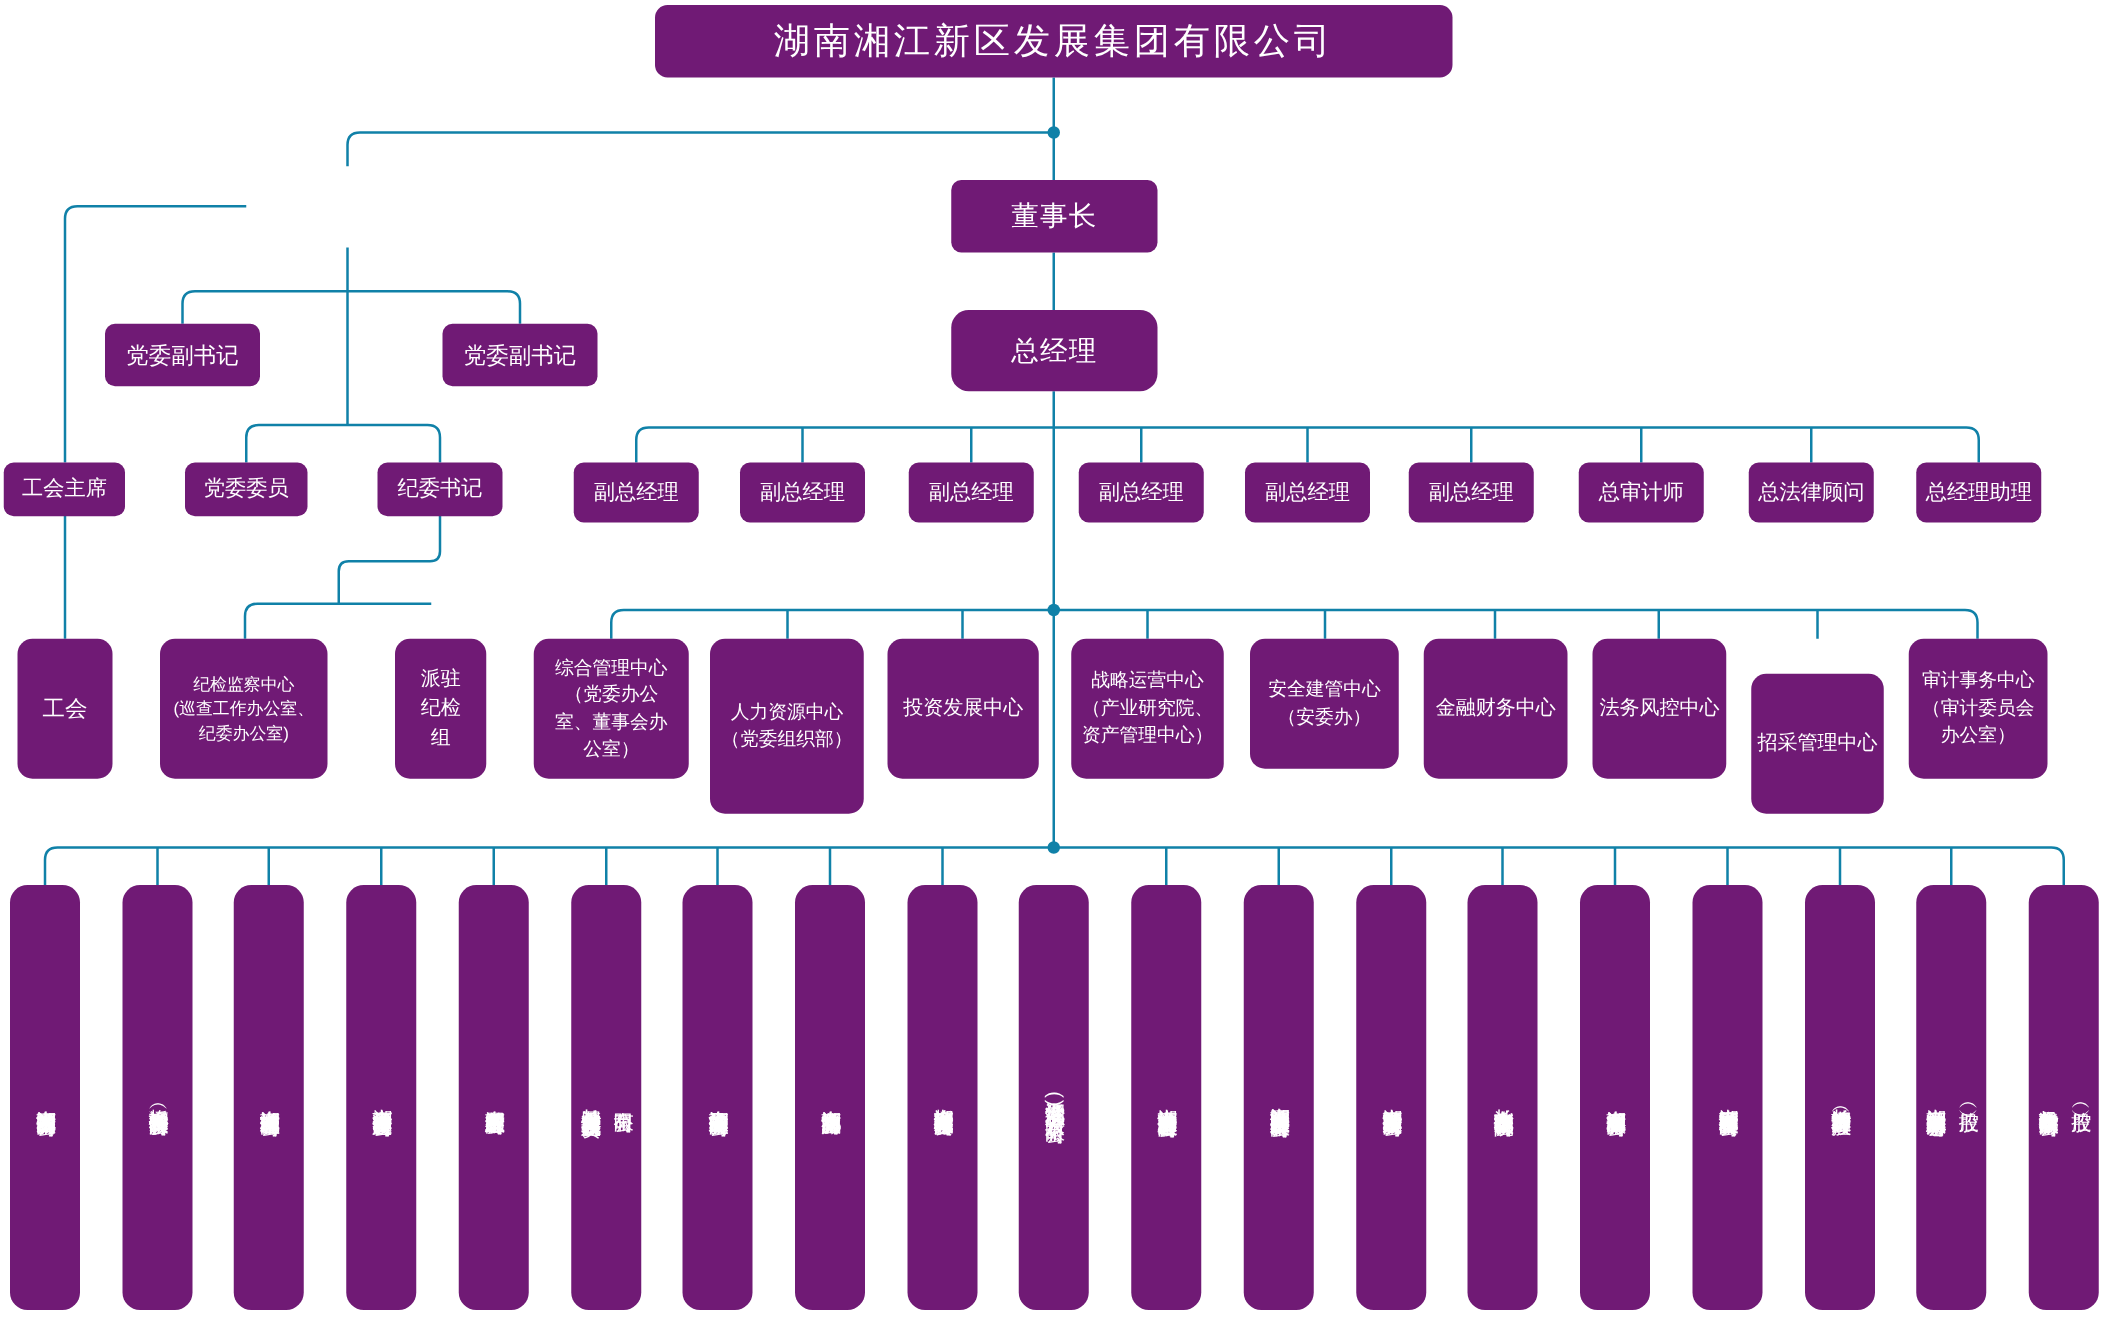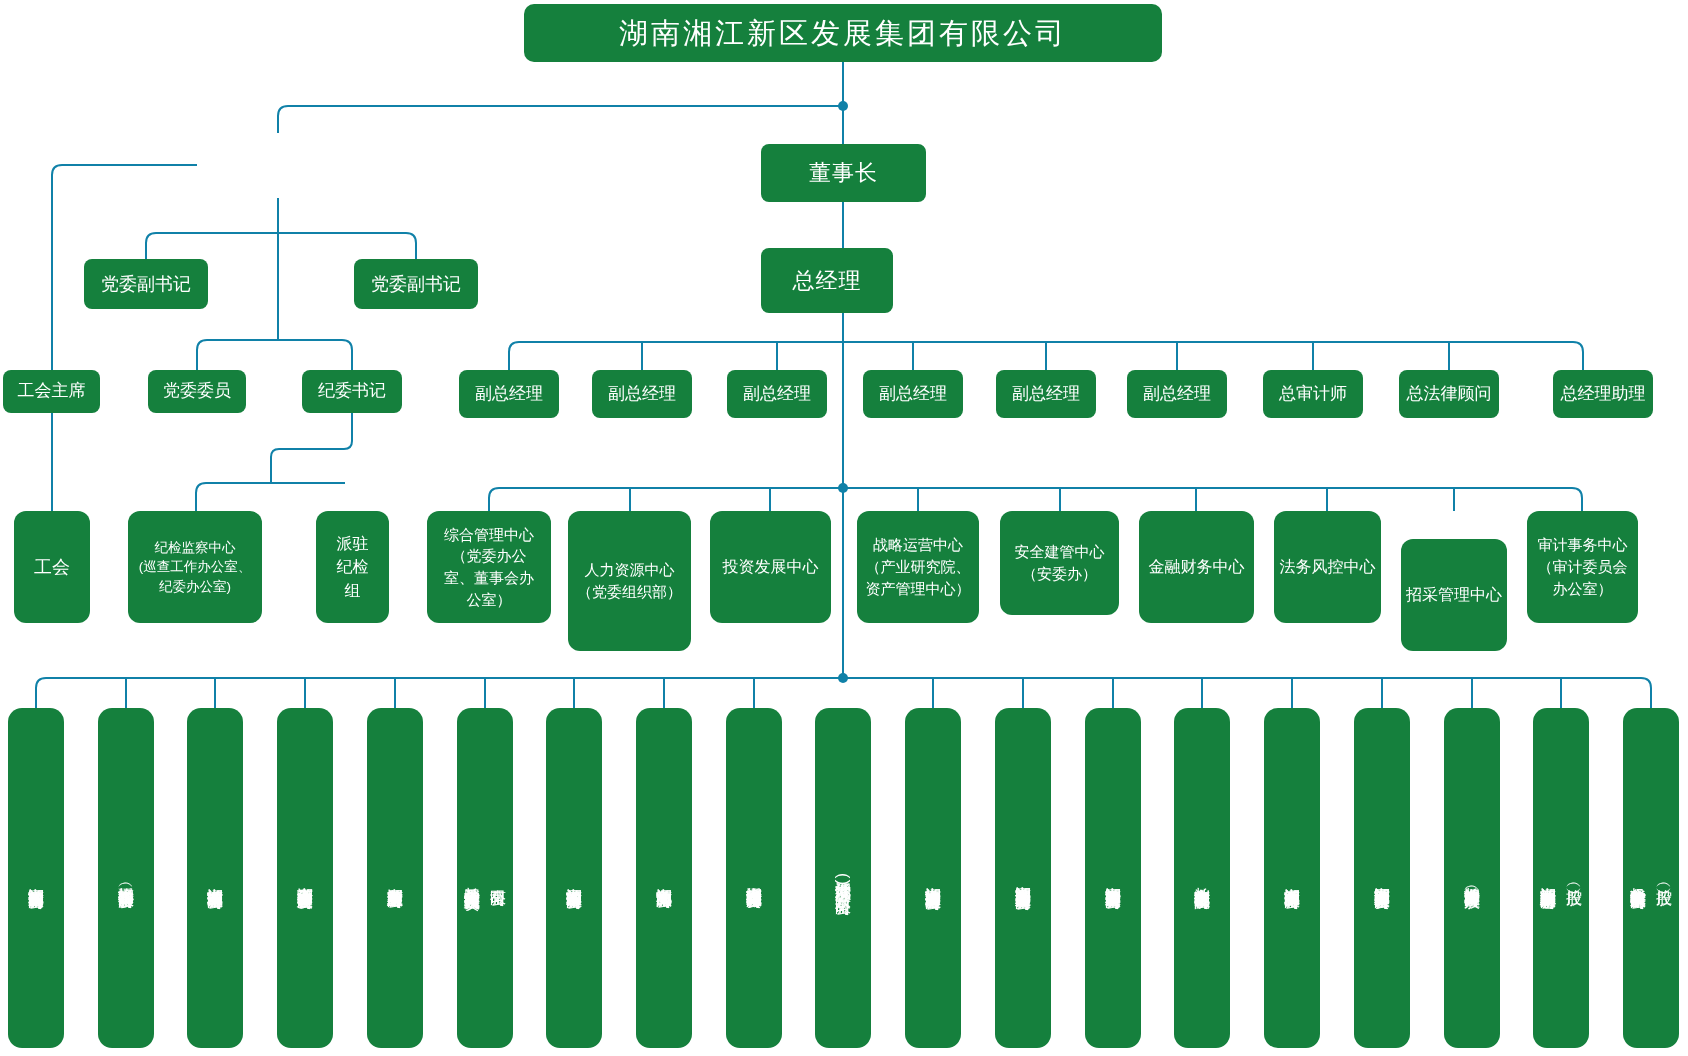--- a/index.html
+++ b/index.html
@@ -2,21 +2,21 @@
 <html><head>
 <meta charset="utf-8">
 <style>
   html,body{margin:0;padding:0;background:#ffffff;}
   #canvas{
     position:relative;width:1688px;height:1056px;background:#ffffff;overflow:hidden;
     font-family:"Liberation Sans","DejaVu Sans",sans-serif;
   }
   #wires{position:absolute;left:0;top:0;width:1688px;height:1056px;}
   .node{
-    position:absolute;background:#15803d;color:#ffffff;
+    position:absolute;background:#701a75;color:#ffffff;
     display:flex;align-items:center;justify-content:center;
     text-align:center;border-radius:8px;box-sizing:border-box;
     line-height:1.45;white-space:pre-line;
   }
   .root{border-radius:10px;font-size:29px;letter-spacing:3px;}
   .lvl2{font-size:25px;letter-spacing:2px;}
   .lvl3{font-size:22px;letter-spacing:1px;}
   .small{font-size:18px;}
   .exec{font-size:17px;font-family:Liberation Serif, serif;}
   .dept{font-size:15px;border-radius:12px;padding:4px;}
@@ -62,38 +62,38 @@
     <circle cx="843" cy="106" r="5" fill="#1081A8" stroke="none"></circle>
     <circle cx="843" cy="488" r="5" fill="#1081A8" stroke="none"></circle>
     <circle cx="843" cy="678" r="5" fill="#1081A8" stroke="none"></circle>
   </svg>
 
   <div class="node root" style="left:524px;top:4px;width:638px;height:58px;">湖南湘江新区发展集团有限公司</div>
 
 
   <div class="node lvl3" style="left:761px;top:144px;width:165px;height:58px;">董事长</div>
 
-  <div class="node lvl3" style="left:761px;top:248px;width:132px;height:65px;">总经理</div>
+  <div class="node lvl3" style="left:761px;top:248px;width:165px;height:65px;border-radius:14px;">总经理</div>
 
   <div class="node small" style="left:84px;top:259px;width:124px;height:50px;">党委副书记</div>
   <div class="node small" style="left:354px;top:259px;width:124px;height:50px;">党委副书记</div>
 
   <div class="node exec" style="left:3px;top:370px;width:97px;height:43px;">工会主席</div>
   <div class="node exec" style="left:148px;top:370px;width:98px;height:43px;">党委委员</div>
   <div class="node exec" style="left:302px;top:370px;width:100px;height:43px;">纪委书记</div>
 
   <div class="node exec" style="left:459px;top:370px;width:100px;height:48px;">副总经理</div>
   <div class="node exec" style="left:592px;top:370px;width:100px;height:48px;">副总经理</div>
   <div class="node exec" style="left:727px;top:370px;width:100px;height:48px;">副总经理</div>
   <div class="node exec" style="left:863px;top:370px;width:100px;height:48px;">副总经理</div>
   <div class="node exec" style="left:996px;top:370px;width:100px;height:48px;">副总经理</div>
   <div class="node exec" style="left:1127px;top:370px;width:100px;height:48px;">副总经理</div>
   <div class="node exec" style="left:1263px;top:370px;width:100px;height:48px;">总审计师</div>
   <div class="node exec" style="left:1399px;top:370px;width:100px;height:48px;">总法律顾问</div>
-  <div class="node exec" style="left:1533px;top:370px;width:100px;height:48px;margin-left:20px;">总经理助理</div>
+  <div class="node exec" style="left:1533px;top:370px;width:100px;height:48px;">总经理助理</div>
 
   <div class="node dept" style="left:14px;top:511px;width:76px;height:112px;font-size:18px;">工会</div>
   <div class="node dept tight" style="left:128px;top:511px;width:134px;height:112px;">纪检监察中心
 (巡查工作办公室、
 纪委办公室)</div>
   <div class="node dept" style="left:316px;top:511px;width:73px;height:112px;font-size:16px;">派驻
 纪检
 组</div>
   <div class="node dept" style="left:427px;top:511px;width:124px;height:112px;">综合管理中心
 （党委办公

